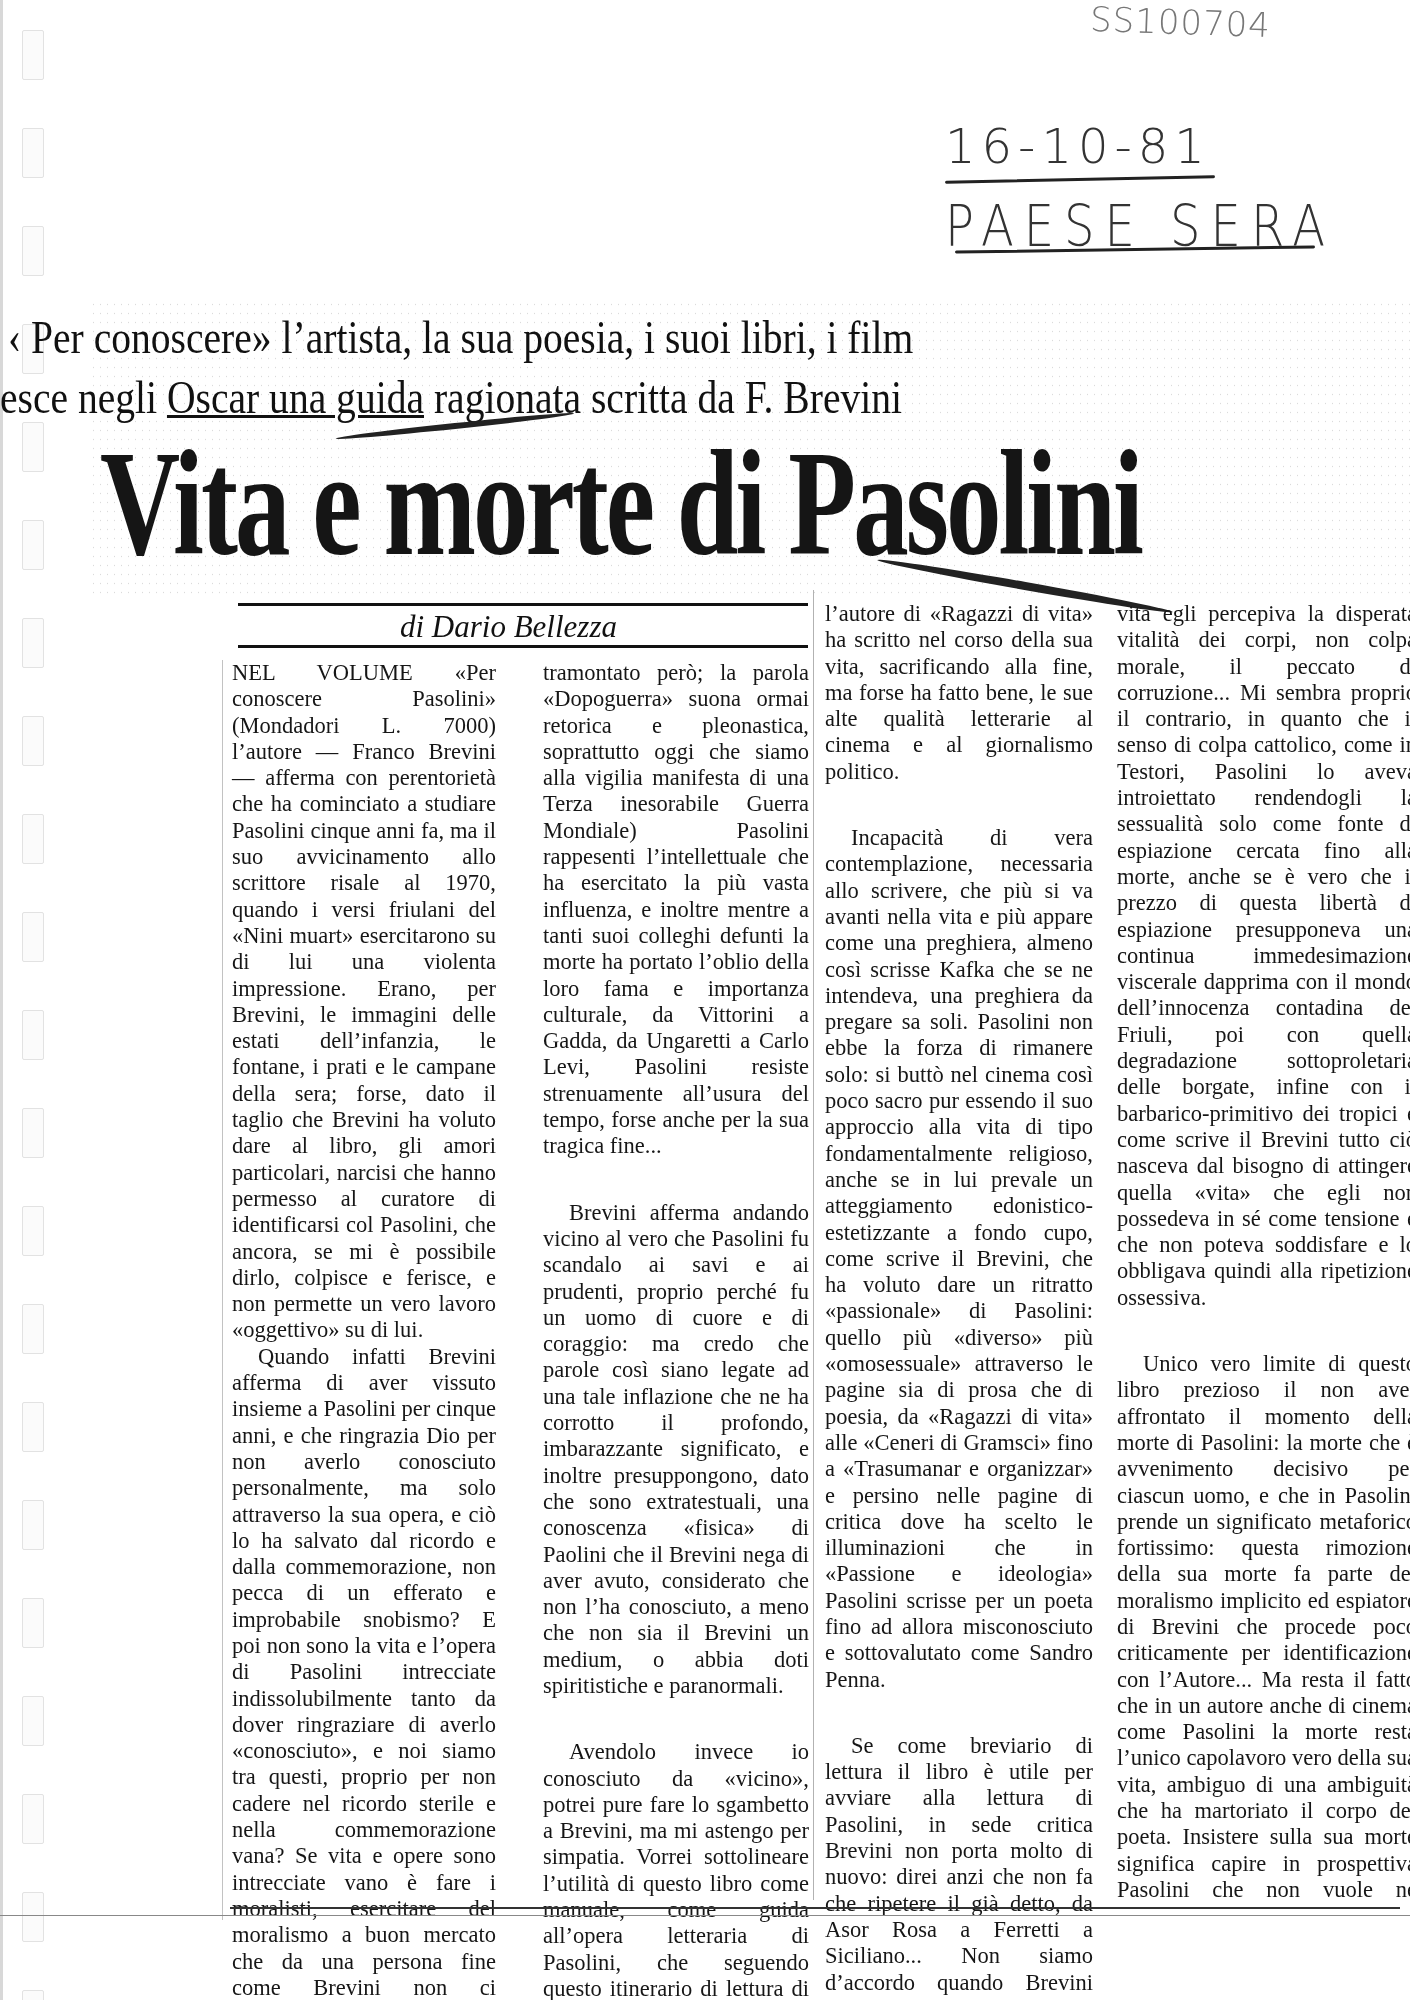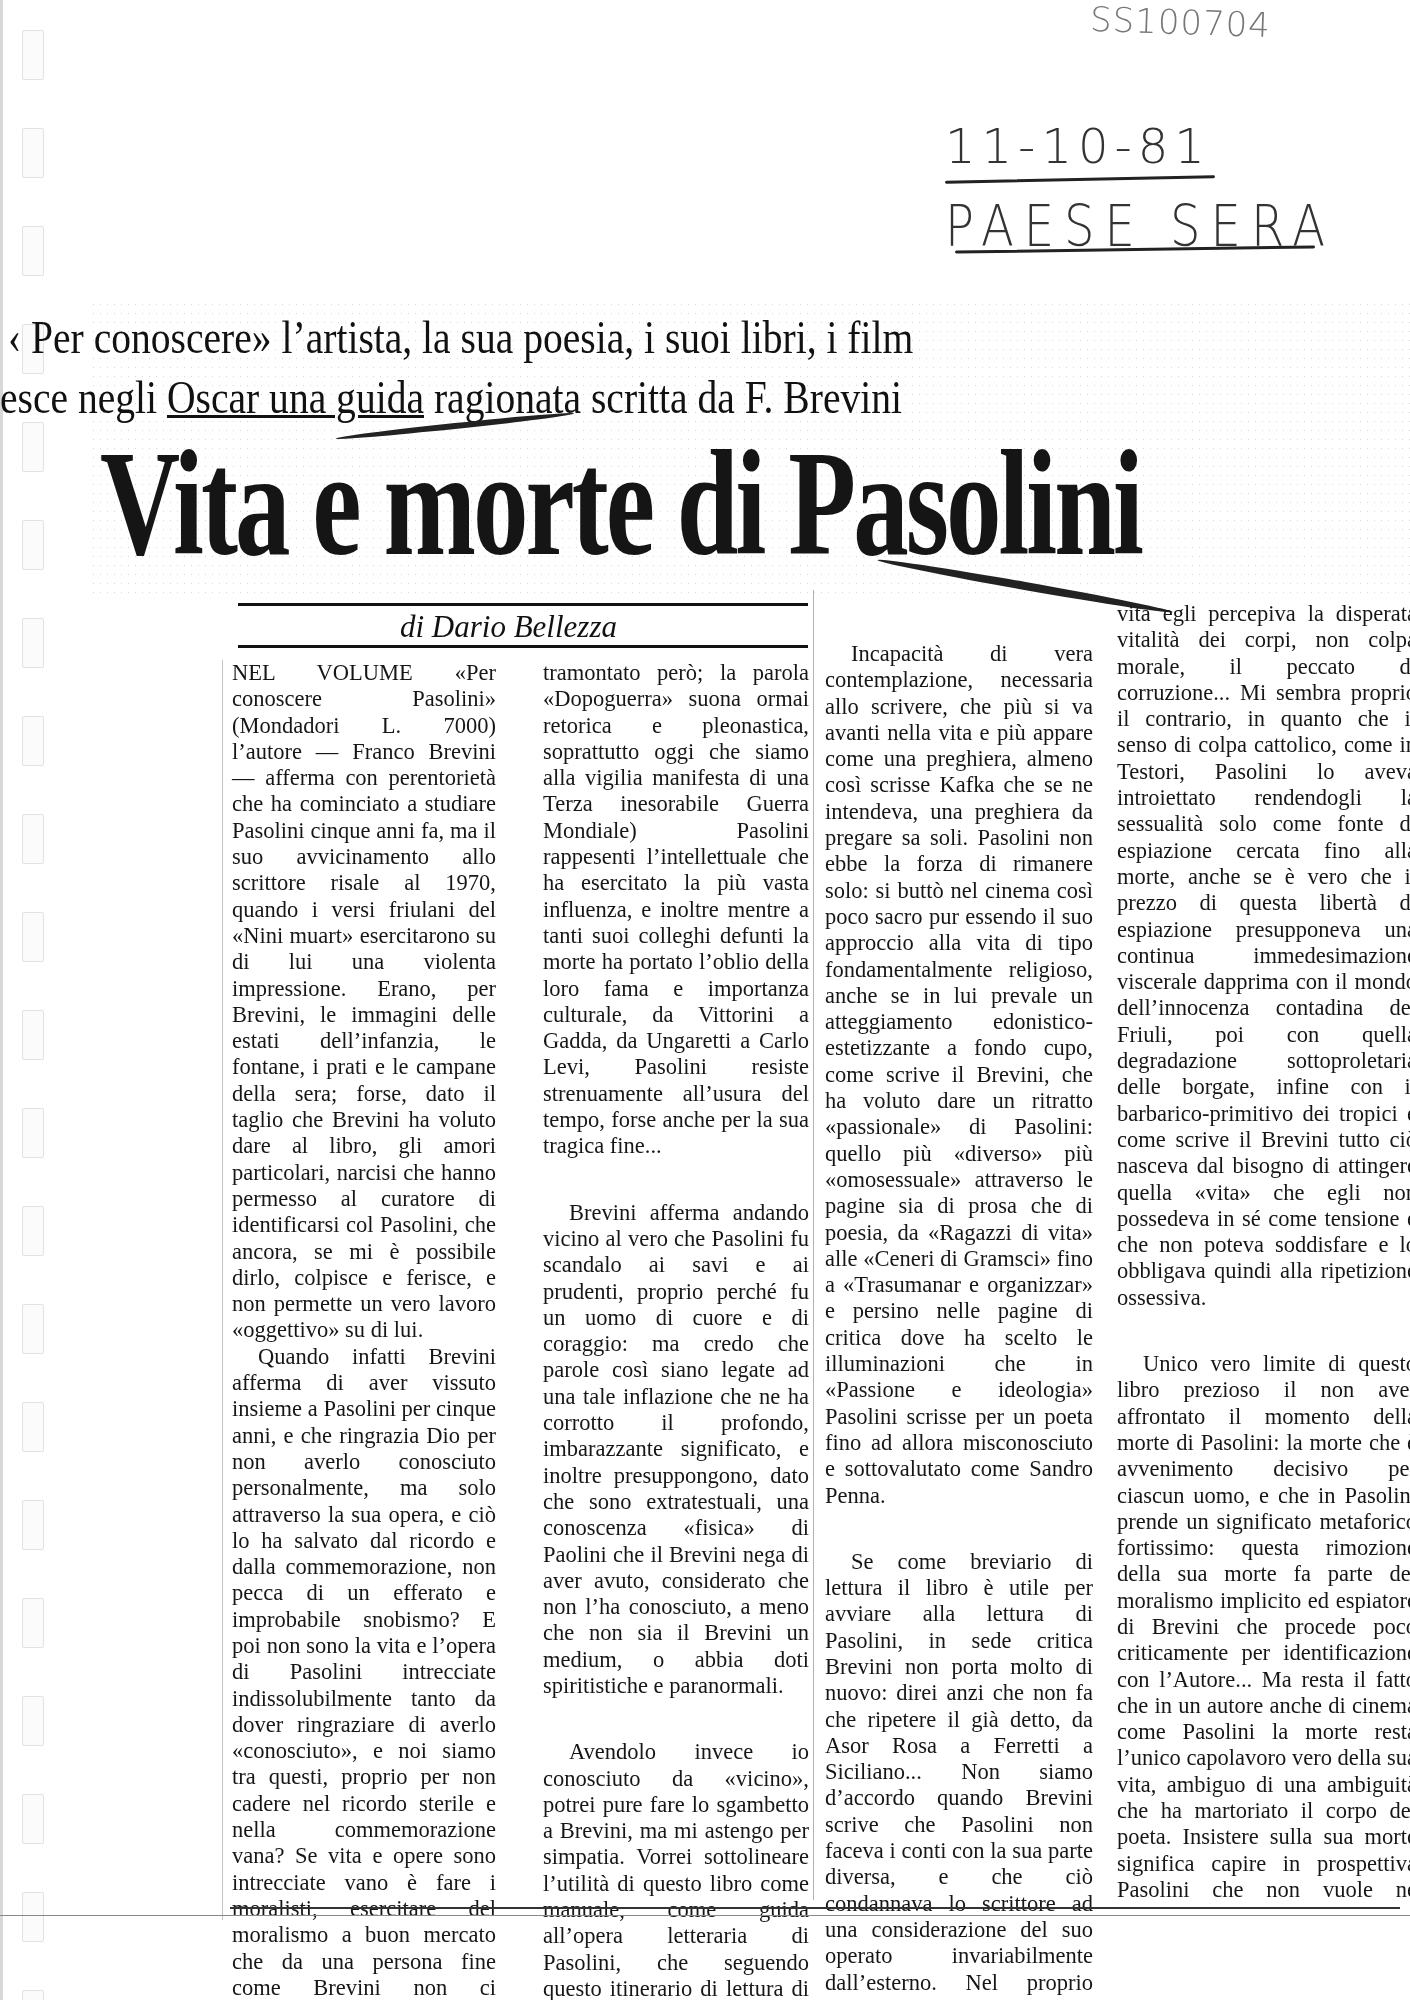--- a/index.html
+++ b/index.html
@@ -66,21 +66,21 @@
   <div class="hole"></div>
   <div class="hole"></div>
   <div class="hole"></div>
   <div class="hole"></div>
   <div class="hole"></div>
   <div class="hole"></div>
   <div class="hole"></div>
 </div>
 
 <div class="hand archive-id">SS100704</div>
-<div class="hand hand-date">11-10-81</div>
+<div class="hand hand-date">16-10-81</div>
 <div class="hand-date-ul"></div>
 <div class="hand hand-paper">PAESE SERA</div>
 <div class="hand-paper-ul"></div>
 
 <div class="speckle" style="left:90px;top:300px;width:1320px;height:300px;"></div>
 
 <div class="kicker kicker-1">‹ Per conoscere» l’artista, la sua poesia, i suoi libri, i film</div>
 <div class="kicker kicker-2"><span>esce negli </span><span class="ul">Oscar una guida</span><span> ragionata scritta da F. Brevini</span></div>
 <div class="pen-stroke" style="left:335px;top:423px;width:240px;transform:rotate(-6deg);"></div>
 <div class="title">Vita e morte di Pasolini</div>
@@ -99,20 +99,21 @@
 
 </div>
 
 <div class="col col-2">
   <p>tramontato però; la parola «Dopoguerra» suona ormai retorica e pleonastica, soprattutto oggi che siamo alla vigilia manifesta di una Terza inesorabile Guerra Mondiale) Pasolini rappesenti l’intellettuale che ha esercitato la più vasta influenza, e inoltre mentre a tanti suoi colleghi defunti la morte ha portato l’oblio della loro fama e importanza culturale, da Vittorini a Gadda, da Ungaretti a Carlo Levi, Pasolini resiste strenuamente all’usura del tempo, forse anche per la sua tragica fine...</p>
   <p class="ind gap">Brevini afferma andando vicino al vero che Pasolini fu scandalo ai savi e ai prudenti, proprio perché fu un uomo di cuore e di coraggio: ma credo che parole così siano legate ad una tale inflazione che ne ha corrotto il profondo, imbarazzante significato, e inoltre presuppongono, dato che sono extratestuali, una conoscenza «fisica» di Paolini che il Brevini nega di aver avuto, considerato che non l’ha conosciuto, a meno che non sia il Brevini un medium, o abbia doti spiritistiche e paranormali.</p>
   <p class="ind gap">Avendolo invece io conosciuto da «vicino», potrei pure fare lo sgambetto a Brevini, ma mi astengo per simpatia. Vorrei sottolineare l’utilità di questo libro come manuale, come guida all’opera letteraria di Pasolini, che seguendo questo itinerario di lettura di Brevini, ci appare nella sua imponente frammentarietà e va sempre più letto come avesse soltanto scritto un lungo diario che</p>
 </div>
 
 <div class="col col-3">
+  <p>l’autore di «Ragazzi di vita» ha scritto nel corso della sua vita, sacrificando alla fine, ma forse ha fatto bene, le sue alte qualità letterarie al cinema e al giornalismo politico.</p>
   <p class="ind gap">Incapacità di vera contemplazione, necessaria allo scrivere, che più si va avanti nella vita e più appare come una preghiera, almeno così scrisse Kafka che se ne intendeva, una preghiera da pregare sa soli. Pasolini non ebbe la forza di rimanere solo: si buttò nel cinema così poco sacro pur essendo il suo approccio alla vita di tipo fondamentalmente religioso, anche se in lui prevale un atteggiamento edonistico-estetizzante a fondo cupo, come scrive il Brevini, che ha voluto dare un ritratto «passionale» di Pasolini: quello più «diverso» più «omosessuale» attraverso le pagine sia di prosa che di poesia, da «Ragazzi di vita» alle «Ceneri di Gramsci» fino a «Trasumanar e organizzar» e persino nelle pagine di critica dove ha scelto le illuminazioni che in «Passione e ideologia» Pasolini scrisse per un poeta fino ad allora misconosciuto e sottovalutato come Sandro Penna.</p>
   <p class="ind gap">Se come breviario di lettura il libro è utile per avviare alla lettura di Pasolini, in sede critica Brevini non porta molto di nuovo: direi anzi che non fa che ripetere il già detto, da Asor Rosa a Ferretti a Siciliano... Non siamo d’accordo quando Brevini scrive che Pasolini non faceva i conti con la sua parte diversa, e che ciò condannava lo scrittore ad una considerazione del suo operato invariabilmente dall’esterno. Nel proprio rapporto con i ragazzi di</p>
 </div>
 
 <div class="col-4-clip">
   <div class="col" style="left:0;top:6px;width:300px;">
     <p>vita egli percepiva la disperata vitalità dei corpi, non colpa morale, il peccato di corruzione... Mi sembra proprio il contrario, in quanto che il senso di colpa cattolico, come in Testori, Pasolini lo aveva introiettato rendendogli la sessualità solo come fonte di espiazione cercata fino alla morte, anche se è vero che il prezzo di questa libertà di espiazione presupponeva una continua immedesimazione viscerale dapprima con il mondo dell’innocenza contadina del Friuli, poi con quella degradazione sottoproletaria delle borgate, infine con il barbarico-primitivo dei tropici e come scrive il Brevini tutto ciò nasceva dal bisogno di attingere quella «vita» che egli non possedeva in sé come tensione e che non poteva soddisfare e lo obbligava quindi alla ripetizione ossessiva.</p>
     <p class="ind gap">Unico vero limite di questo libro prezioso il non aver affrontato il momento della morte di Pasolini: la morte che è avvenimento decisivo per ciascun uomo, e che in Pasolini prende un significato metaforico fortissimo: questa rimozione della sua morte fa parte del moralismo implicito ed espiatore di Brevini che procede poco criticamente per identificazione con l’Autore... Ma resta il fatto che in un autore anche di cinema come Pasolini la morte resta l’unico capolavoro vero della sua vita, ambiguo di una ambiguità che ha martoriato il corpo del poeta. Insistere sulla sua morte significa capire in prospettiva Pasolini che non vuole né reticenze, né tanto meno alibi per la sua scomoda vita di intellettuale di sinistra.</p>
   </div>
 </div>

